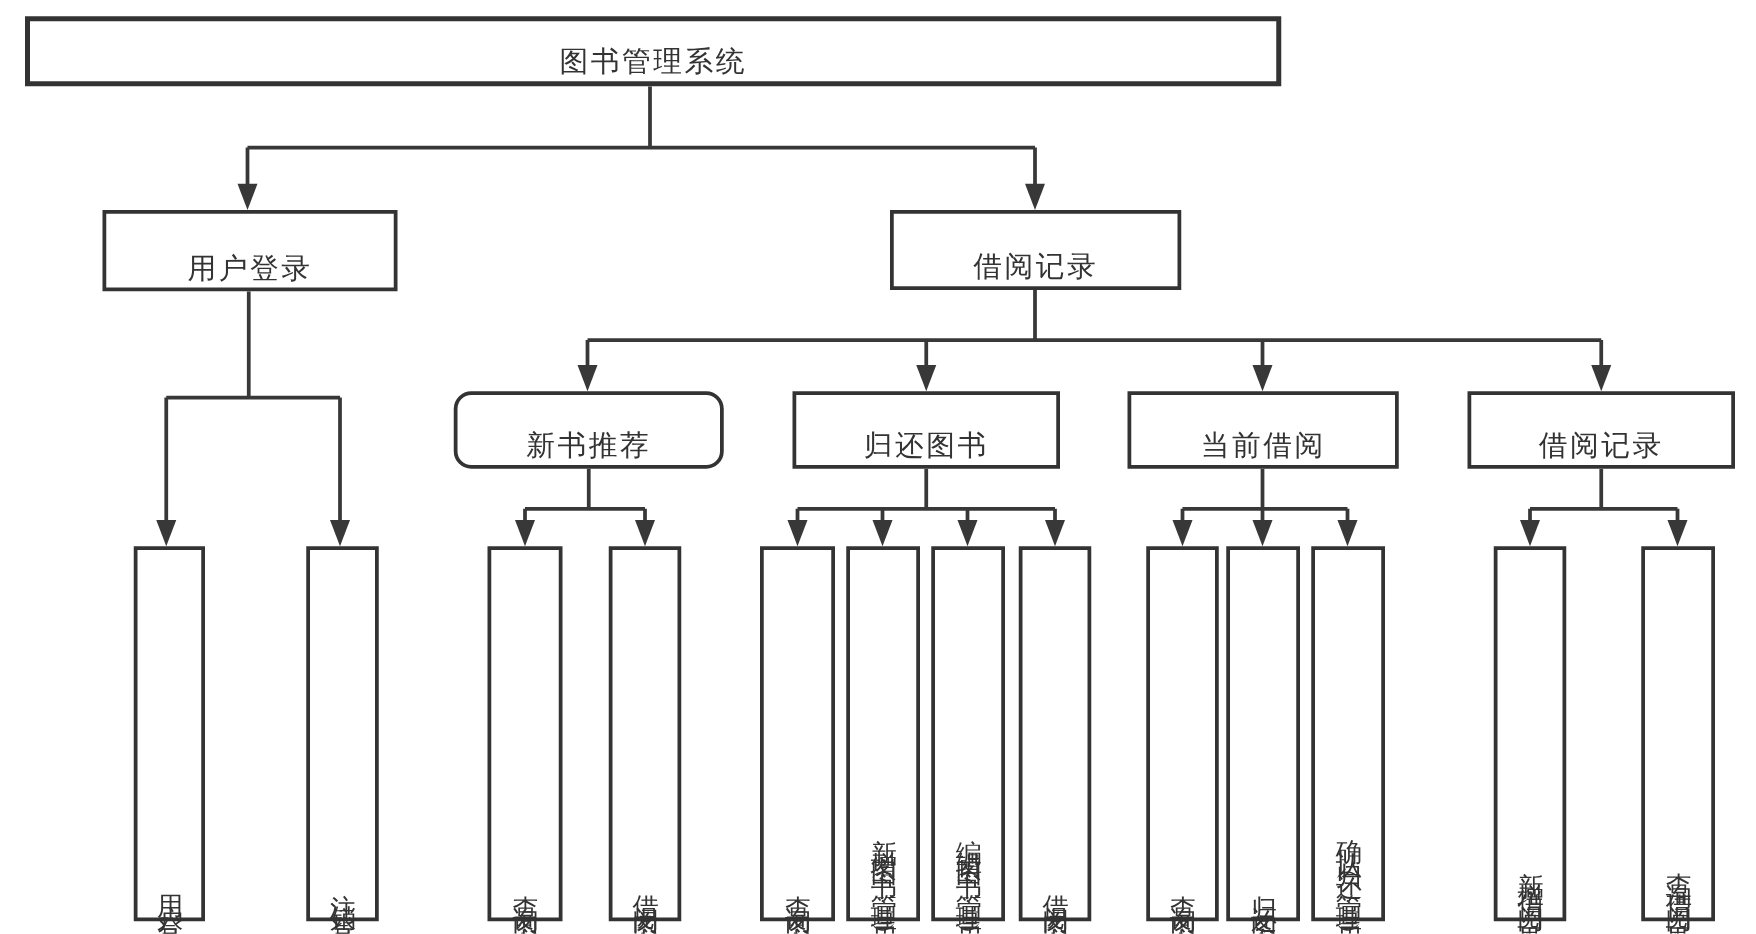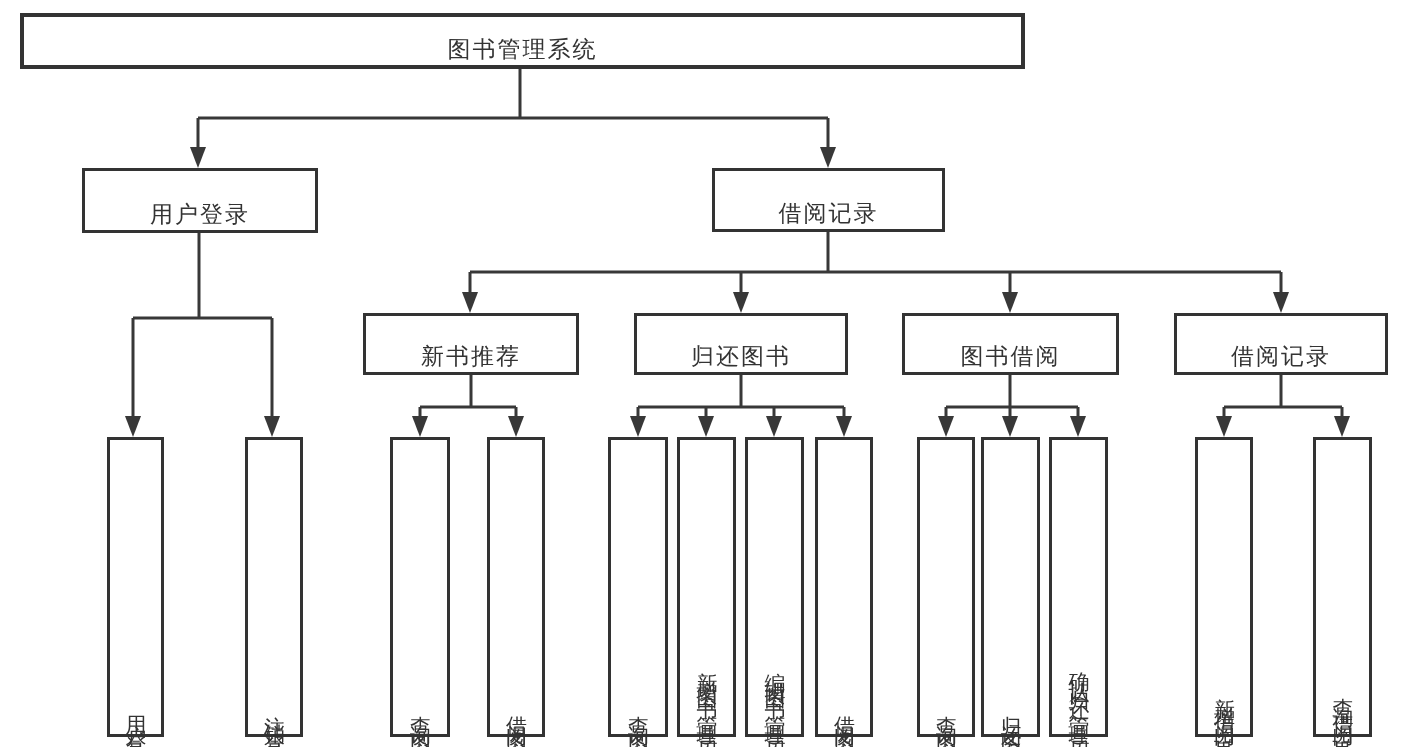--- a/index.html
+++ b/index.html
@@ -37,21 +37,21 @@
     font-size: 23px;
     letter-spacing: 2px;
     white-space: nowrap;
   }
   .root-node {
     border-width: 4px;
     left: 20px; top: 13px; width: 1005px; height: 56px;
   }
   .n2a { left: 82px;  top: 168px; width: 236px; height: 65px; }
   .n2b { left: 712px; top: 168px; width: 233px; height: 64px; }
-  .n3a { left: 363px; top: 313px; width: 216px; height: 62px; }
+  .n3a { left: 363px; top: 313px; width: 216px; height: 62px; border-radius: 14px; }
   .n3b { left: 634px; top: 313px; width: 214px; height: 62px; }
   .n3c { left: 902px; top: 313px; width: 217px; height: 62px; }
   .n3d { left: 1174px; top: 313px; width: 214px; height: 62px; }
   .leaf {
     top: 437px;
     height: 300px;
   }
   .leaf .vtext {
     writing-mode: vertical-rl;
     text-orientation: mixed;
@@ -132,21 +132,21 @@
     <span>借阅记录</span>
   </div>
 
   <div class="node hnode n3a">
     <span>新书推荐</span>
   </div>
   <div class="node hnode n3b">
     <span>归还图书</span>
   </div>
   <div class="node hnode n3c">
-    <span>图书借阅</span>
+    <span>当前借阅</span>
   </div>
   <div class="node hnode n3d">
     <span>借阅记录</span>
   </div>
 
   <div class="node leaf a1">
     <span class="vtext">用户登录</span>
   </div>
   <div class="node leaf a2">
     <span class="vtext">注销登录</span>

